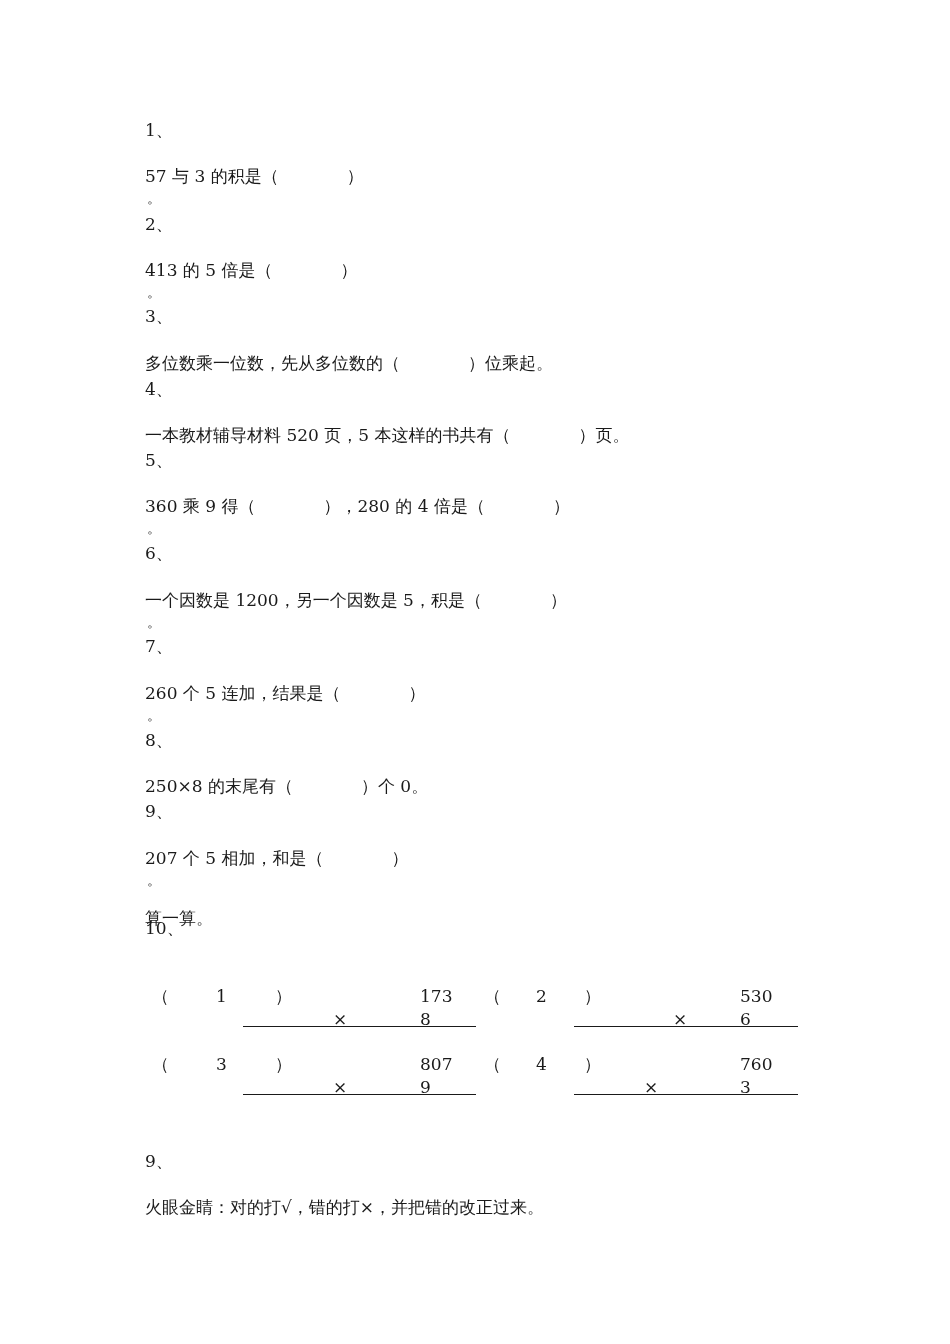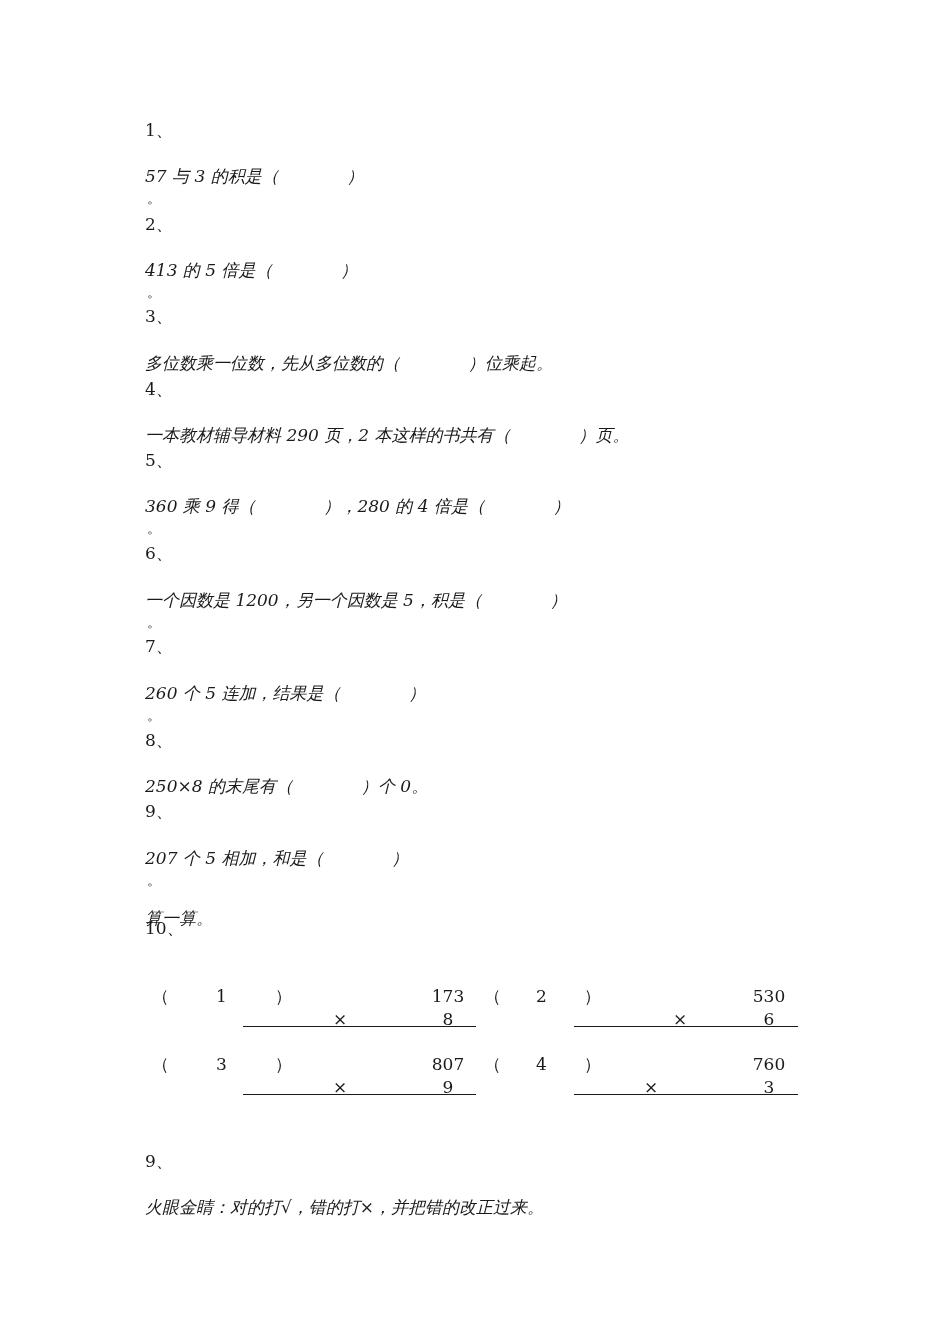--- a/index.html
+++ b/index.html
@@ -1,40 +1,40 @@
 <!DOCTYPE html>
 <html><head>
   <meta charset="utf-8">
   <style>
     html, body { margin: 0; padding: 0; background: #ffffff; }
     body { width: 950px; height: 1344px; position: relative; overflow: hidden;
            font-family: "DejaVu Serif", "Liberation Serif", serif; color: #1a1a1a; }
     .t { position: absolute; font-size: 17px; line-height: 20px; white-space: pre; }
     .num { left: 145px; }
-    .q { left: 145px; font-style: italic; }
+    .q { left: 145px; }
     .dot { left: 147px; font-size: 14px; }
     .calc-line { position: absolute; height: 1px; background: #1a1a1a; }
-    .r { text-align: center; }
+    .r { text-align: left; }
   </style>
 </head>
 <body>
 
 <div class="t num" style="top:120px">1、</div>
 <div class="t q" style="top:166px">57 与 3 的积是（　　　　）</div>
 <div class="t dot" style="top:188px">。</div>
 
 <div class="t num" style="top:214px">2、</div>
 <div class="t q" style="top:260px">413 的 5 倍是（　　　　）</div>
 <div class="t dot" style="top:282px">。</div>
 
 <div class="t num" style="top:306px">3、</div>
 <div class="t q" style="top:353px">多位数乘一位数，先从多位数的（　　　　）位乘起。</div>
 
 <div class="t num" style="top:379px">4、</div>
-<div class="t q" style="top:425px">一本教材辅导材料 290 页，2 本这样的书共有（　　　　）页。</div>
+<div class="t q" style="top:425px">一本教材辅导材料 520 页，5 本这样的书共有（　　　　）页。</div>
 
 <div class="t num" style="top:450px">5、</div>
 <div class="t q" style="top:496px">360 乘 9 得（　　　　），280 的 4 倍是（　　　　）</div>
 <div class="t dot" style="top:518px">。</div>
 
 <div class="t num" style="top:543px">6、</div>
 <div class="t q" style="top:590px">一个因数是 1200，另一个因数是 5，积是（　　　　）</div>
 <div class="t dot" style="top:612px">。</div>
 
 <div class="t num" style="top:636px">7、</div>

